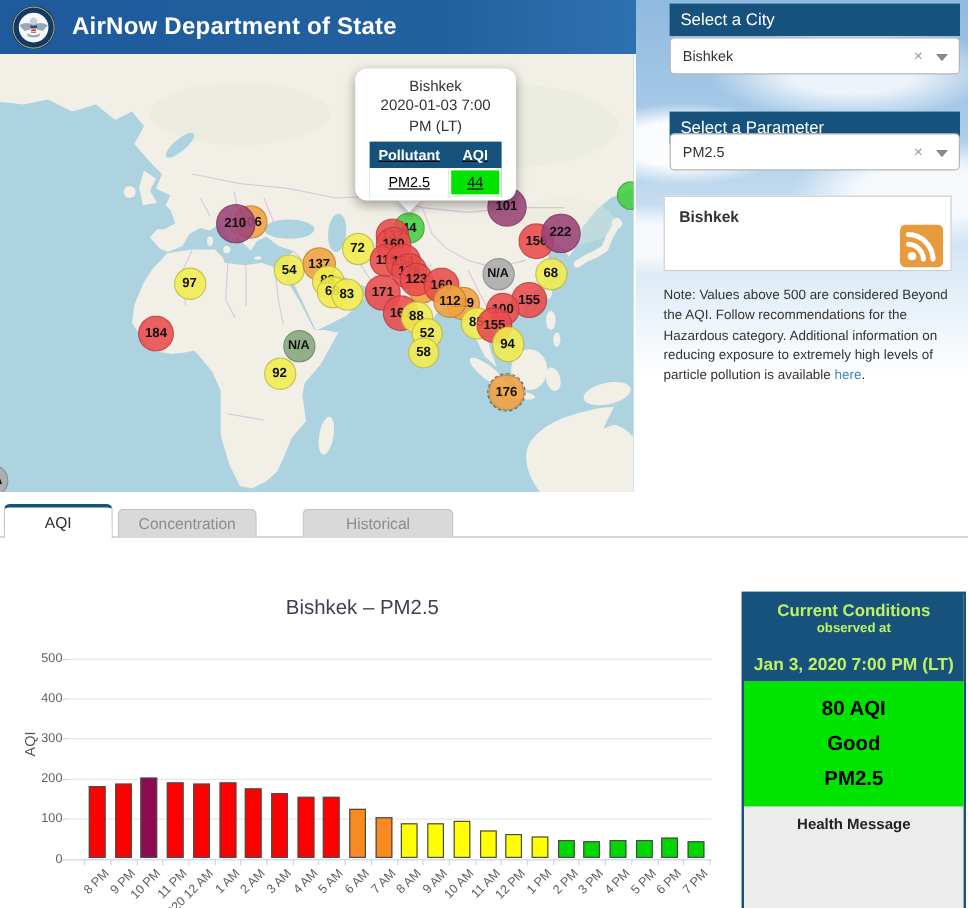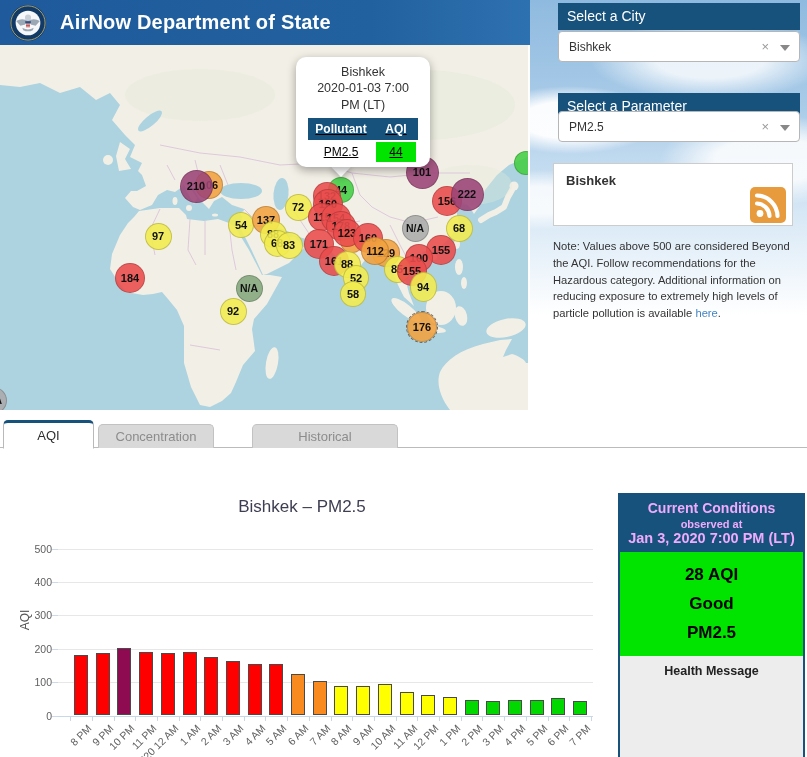--- a/index.html
+++ b/index.html
@@ -72,24 +72,24 @@
     transform:rotate(-90deg); transform-origin:center; width:34px; text-align:center; }
   .bar { position:absolute; border:1px solid #4A4A4A; cursor:pointer; }
   .xaxis-line { position:absolute; height:1px; background:#C8D8E8; }
   .xtick { position:absolute; width:1px; height:5px; background:#C8D8E8; }
   .xlab { position:absolute; width:92px; text-align:right; font-size:10.5px; color:#606060;
     transform:rotate(-45deg); transform-origin:100% 0; white-space:nowrap; }
 
   
   .cc-panel { position:absolute; left:618px; top:493px; width:187px; height:268px;
     border:2px solid #17527D; display:flex; flex-direction:column; background:#EDEDED; }
-  .cc-header { background:#17527D; color:#f0abfc; text-align:center; padding:5px 2px 6px; }
+  .cc-header { background:#17527D; color:#bef264; text-align:center; padding:5px 2px 6px; }
   .cc-header .l1 { font-size:14px; font-weight:bold; }
   .cc-header .l2 { font-size:11px; font-weight:bold; margin-top:2px; }
-  .cc-header .l3 { font-size:14.5px; font-weight:bold; margin-top:0; }
+  .cc-header .l3 { font-size:14.5px; font-weight:bold; margin-top:16px; }
   .cc-green { height:104px; display:flex; flex-direction:column; align-items:center; justify-content:center; gap:9px; }
   .cc-green div { font-size:17px; font-weight:bold; color:#000; }
   .cc-health { flex:1; padding:0 8px; }
   .cc-health .hh { text-align:center; font-size:12.5px; font-weight:bold; color:#222; margin:8px 0 4px; }
   .cc-health .ht { font-size:11.5px; color:#222; line-height:1.5; }
 </style>
 </head>
 <body>
 
 <div class="page">
@@ -342,21 +342,21 @@
         </tr>
       </tbody>
         </table>
     </div>
   </div>
 
   <div class="tab-underline"></div>
   <div id="tabs">
       <div class="tab active" style="left: 3px; width: 91px;">AQI</div>
       <div class="tab inactive" style="left: 98px; width: 116px;">Concentration</div>
-      <div class="tab inactive" style="left: 252px; width: 146px;">Historical</div>
+      <div class="tab inactive" style="left: 252px; width: 126px;">Historical</div>
     </div>
 
   <div class="chart-title">Bishkek – PM2.5</div>
   <div class="aqi-axis-label">AQI</div>
   <div id="chart">
       <div class="ylab" style="left: 18px; top: 709.5px;">0</div>
       <div class="ytick" style="left: 52px; top: 715.5px;"></div>
       <div class="gridline" style="left: 58px; top: 682.1px; width: 535px;"></div>
       <div class="ylab" style="left: 18px; top: 676.1px;">100</div>
       <div class="ytick" style="left: 52px; top: 682.1px;"></div>
@@ -448,21 +448,21 @@
       <div class="xlab" style="left: 492.1px; top: 721.5px;">7 PM</div>
     </div>
 
   <div class="cc-panel">
     <div class="cc-header">
       <div class="l1">Current Conditions</div>
       <div class="l2">observed at</div>
       <div class="l3">Jan 3, 2020 7:00 PM (LT)</div>
     </div>
     <div class="cc-green" id="cc-green" style="background: rgb(0, 228, 0);">
-      <div>28 AQI</div>
+      <div>80 AQI</div>
       <div>Good</div>
       <div>PM2.5</div>
     </div>
     <div class="cc-health">
       <div class="hh">Health Message</div>
     </div>
   </div>
 
 </div>
 

